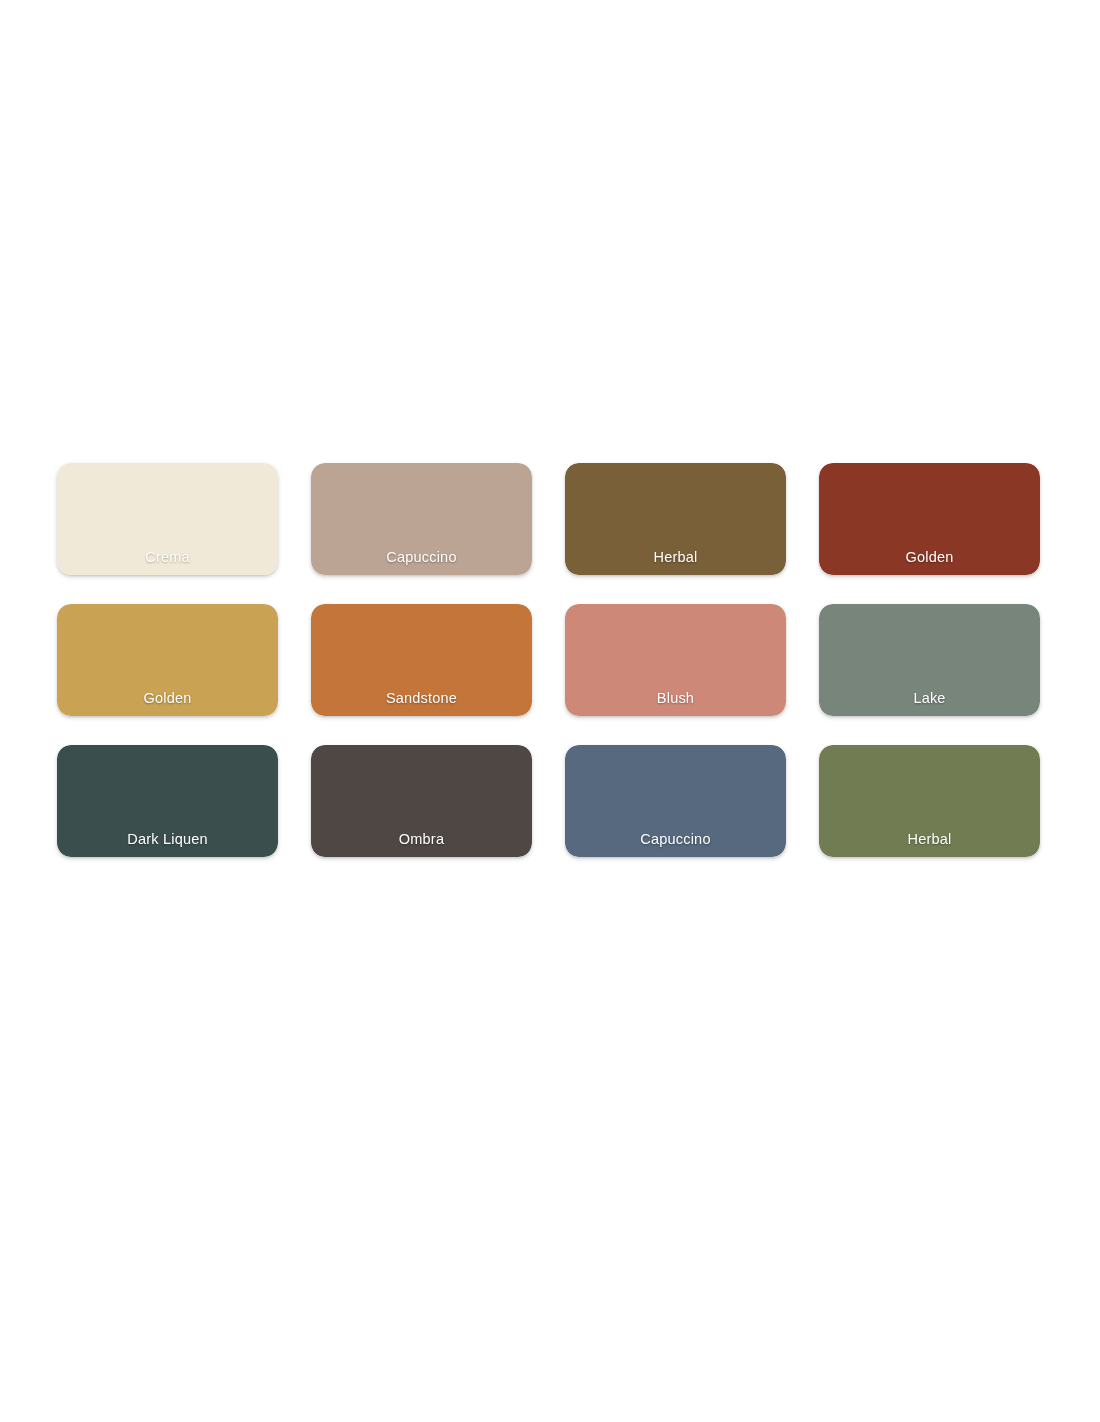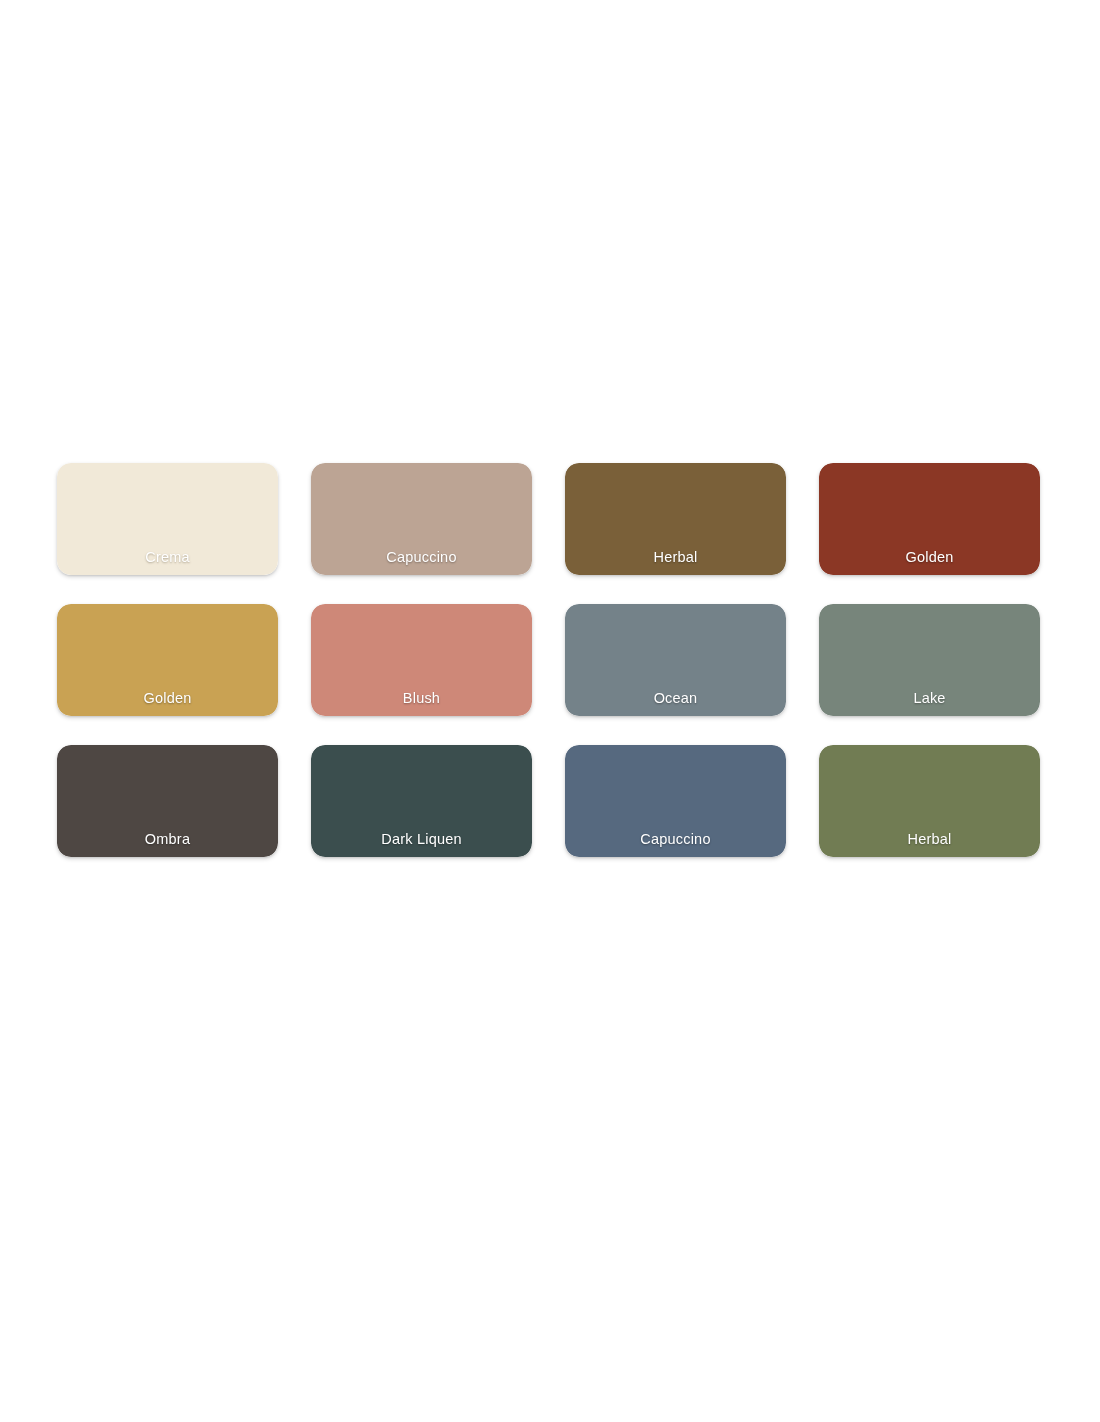--- a/index.html
+++ b/index.html
@@ -80,38 +80,38 @@
     </div>
     <div class="swatch">
       <div class="swatch-fill" style="background: rgb(139, 55, 37);"></div>
       <div class="swatch-label">Golden</div>
     </div>
     <div class="swatch">
       <div class="swatch-fill" style="background: rgb(201, 162, 83);"></div>
       <div class="swatch-label">Golden</div>
     </div>
     <div class="swatch">
+      <div class="swatch-fill" style="background: rgb(196, 117, 58);"></div>
+      <div class="swatch-label">Sandstone</div>
+    </div>
+    <div class="swatch">
       <div class="swatch-fill" style="background: rgb(206, 136, 120);"></div>
       <div class="swatch-label">Blush</div>
-    </div>
-    <div class="swatch">
-      <div class="swatch-fill" style="background: rgb(116, 130, 137);"></div>
-      <div class="swatch-label">Ocean</div>
     </div>
     <div class="swatch">
       <div class="swatch-fill" style="background: rgb(119, 133, 123);"></div>
       <div class="swatch-label">Lake</div>
     </div>
     <div class="swatch">
+      <div class="swatch-fill" style="background: rgb(59, 78, 78);"></div>
+      <div class="swatch-label">Dark Liquen</div>
+    </div>
+    <div class="swatch">
       <div class="swatch-fill" style="background: rgb(78, 71, 67);"></div>
       <div class="swatch-label">Ombra</div>
-    </div>
-    <div class="swatch">
-      <div class="swatch-fill" style="background: rgb(59, 78, 78);"></div>
-      <div class="swatch-label">Dark Liquen</div>
     </div>
     <div class="swatch">
       <div class="swatch-fill" style="background: rgb(86, 105, 127);"></div>
       <div class="swatch-label">Capuccino</div>
     </div>
     <div class="swatch">
       <div class="swatch-fill" style="background: rgb(113, 124, 83);"></div>
       <div class="swatch-label">Herbal</div>
     </div>
   </div>

